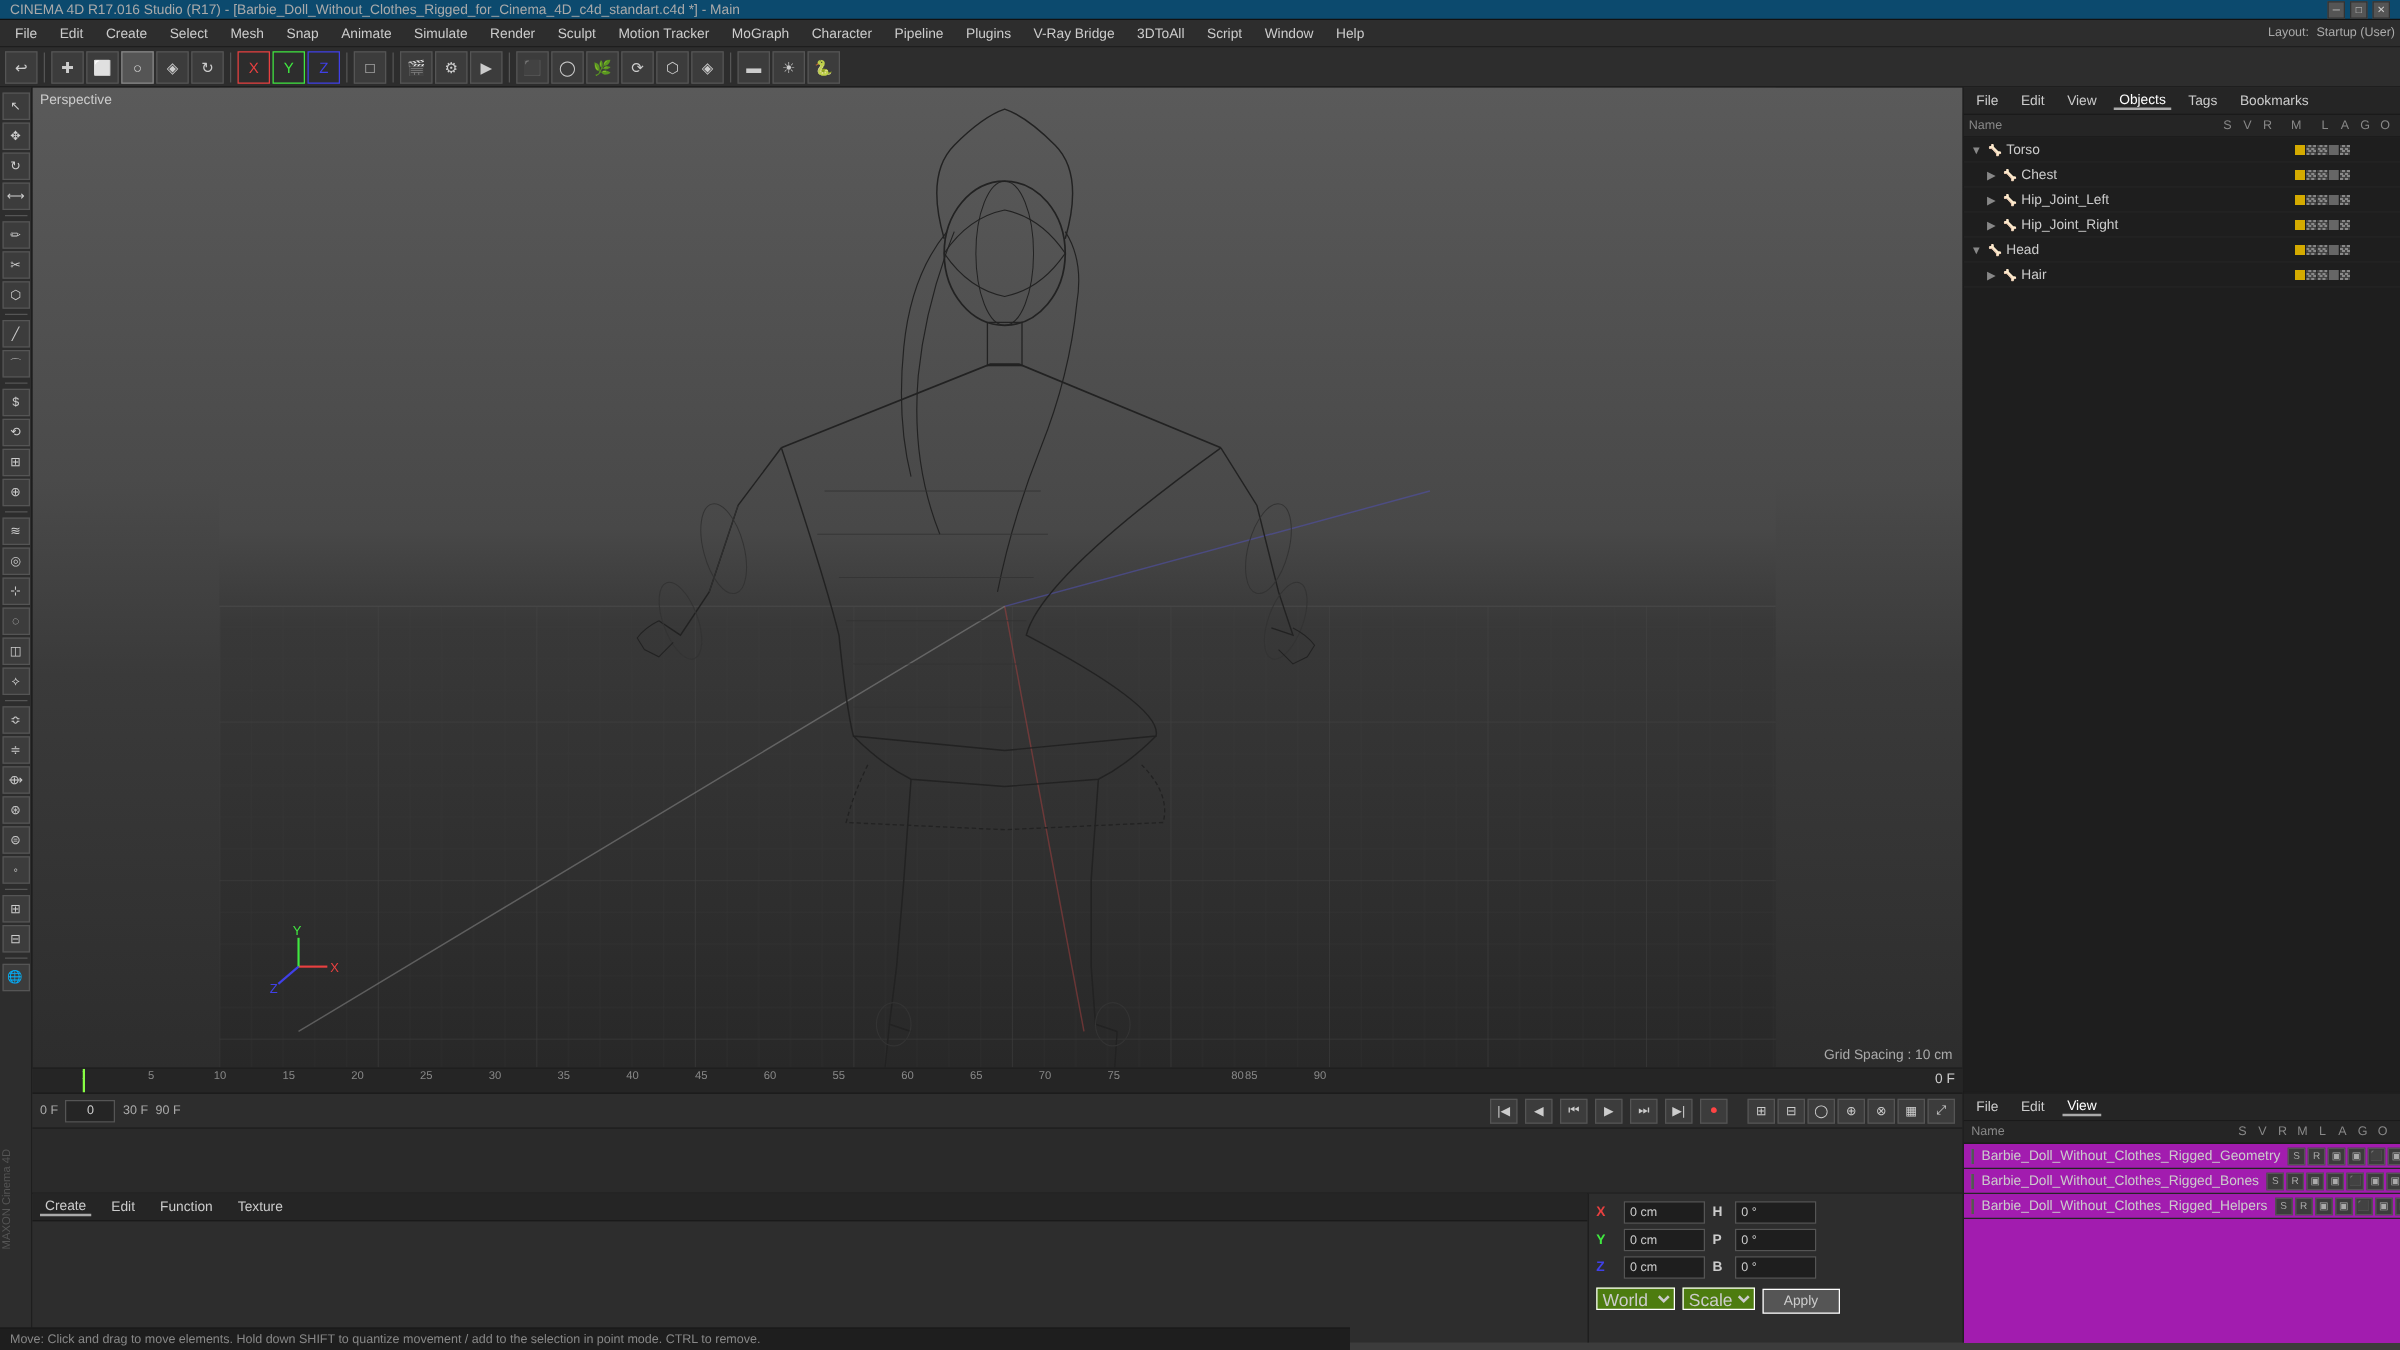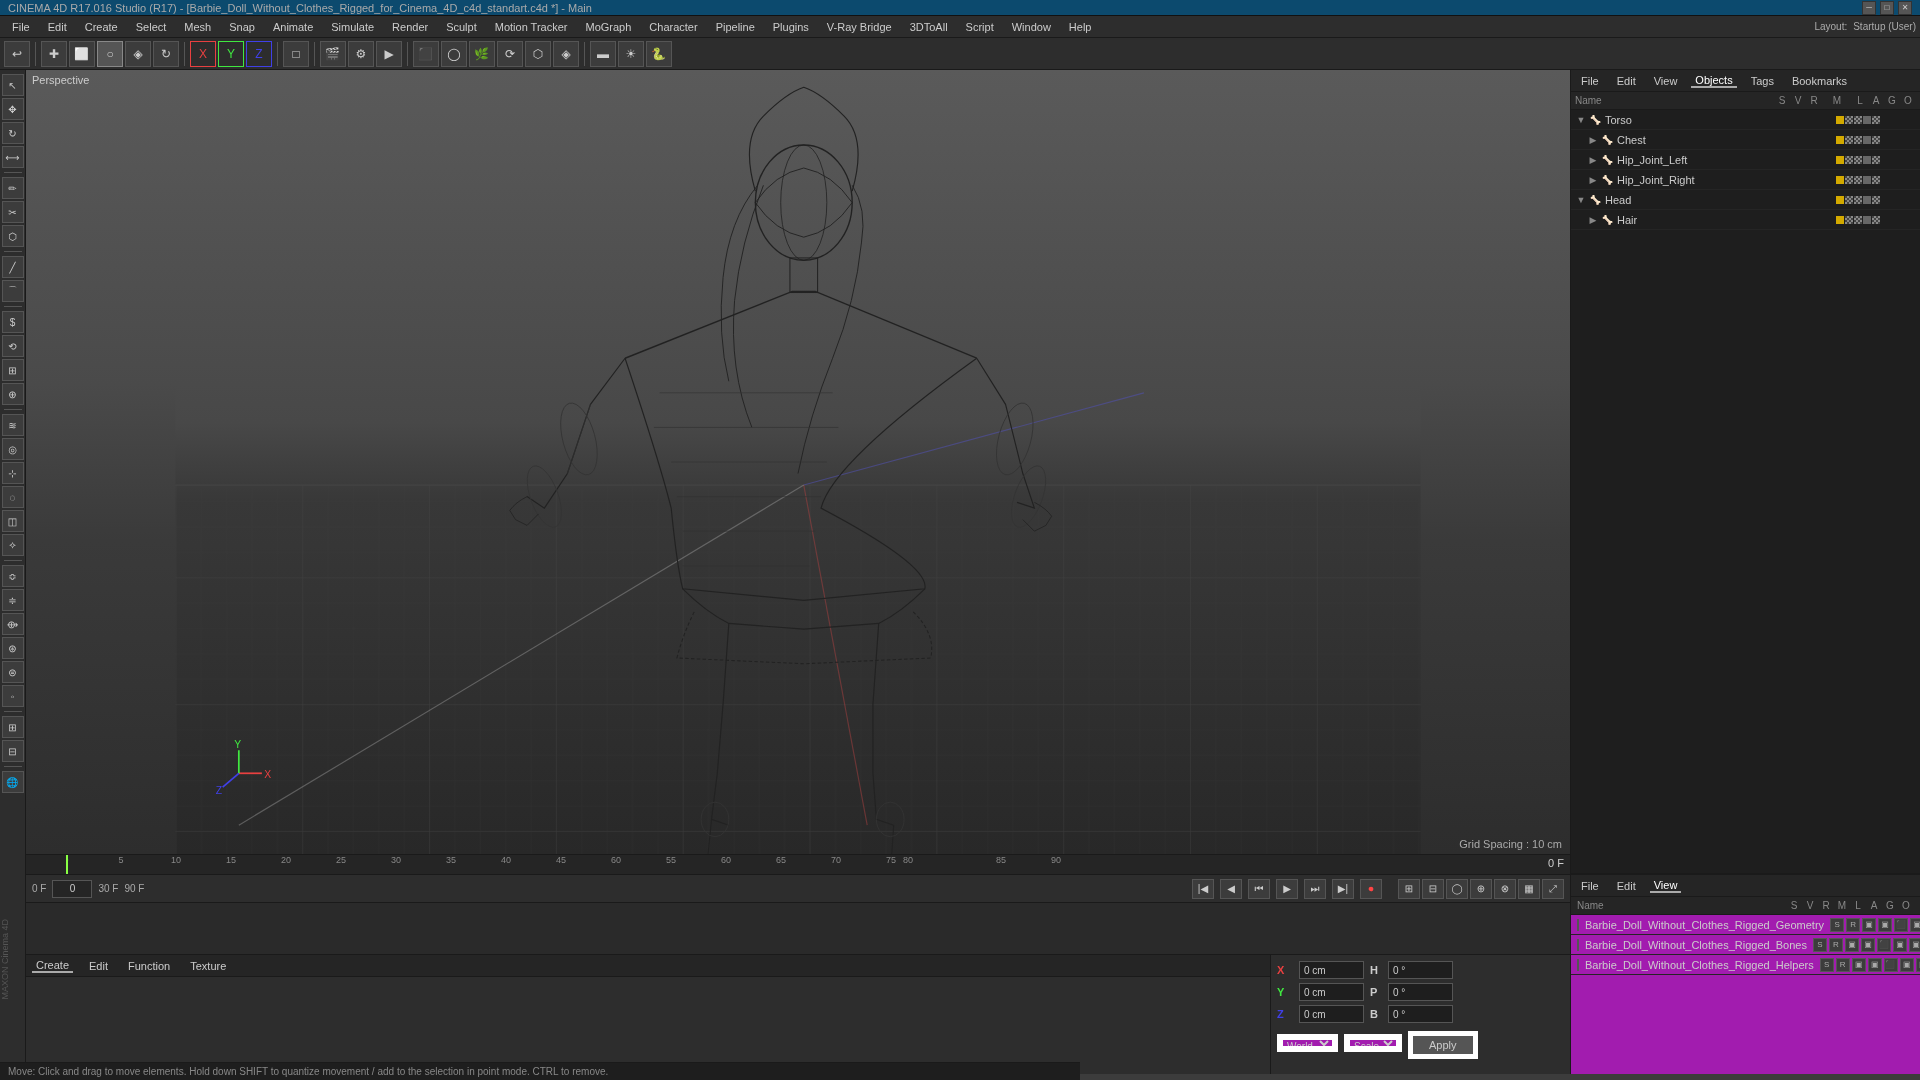--- a/index.html
+++ b/index.html
@@ -323,28 +323,28 @@
       padding: 1px 4px;
     }
     .coord-second-label {
       width: 12px;
       font-size: 11px;
       color: #ccc;
       font-weight: bold;
     }
     .coord-select {
       height: 18px;
-      background: #a21caf;
-      border: 6px solid #ffffff;
-      color: #ccc;
-      font-size: 10px;
+      background: #4d7c0f;
+      border: 1px solid #ffffff;
+      color: #ccc;
+      font-size: 14px;
     }
     #apply-btn {
       background: #555;
-      border: 5px solid #ffffff;
+      border: 1px solid #ffffff;
       color: #ccc;
       font-size: 11px;
       padding: 3px 16px;
       cursor: pointer;
       margin-top: 4px;
       float: right;
     }
 
     
     #right-panel {
@@ -783,21 +783,21 @@
           <div class="timeline-number" style="left:330px;">30</div>
           <div class="timeline-number" style="left:385px;text-align:center;">35</div>
           <div class="timeline-number" style="left:440px;">40</div>
           <div class="timeline-number" style="left:495px;">45</div>
           <div class="timeline-number" style="left:550px;">60</div>
           <div class="timeline-number" style="left:605px;">55</div>
           <div class="timeline-number" style="left:660px;">60</div>
           <div class="timeline-number" style="left:715px;">65</div>
           <div class="timeline-number" style="left:770px;">70</div>
           <div class="timeline-number" style="left:825px;">75</div>
-          <div class="timeline-number" style="left:842px;">80</div>
+          <div class="timeline-number" style="left:924px;">80</div>
           <div class="timeline-number" style="left:935px;">85</div>
           <div class="timeline-number" style="left:990px;">90</div>
 
           <div style="position:absolute; left:0; top:0; width:2px; height:100%; background:#88ff44; z-index:5;"></div>
         </div>
 
         <div style="position:absolute; right:6px; top:2px; font-size:11px; color:#ccc;">0 F</div>
       </div>
 
       <div id="timeline-controls">

